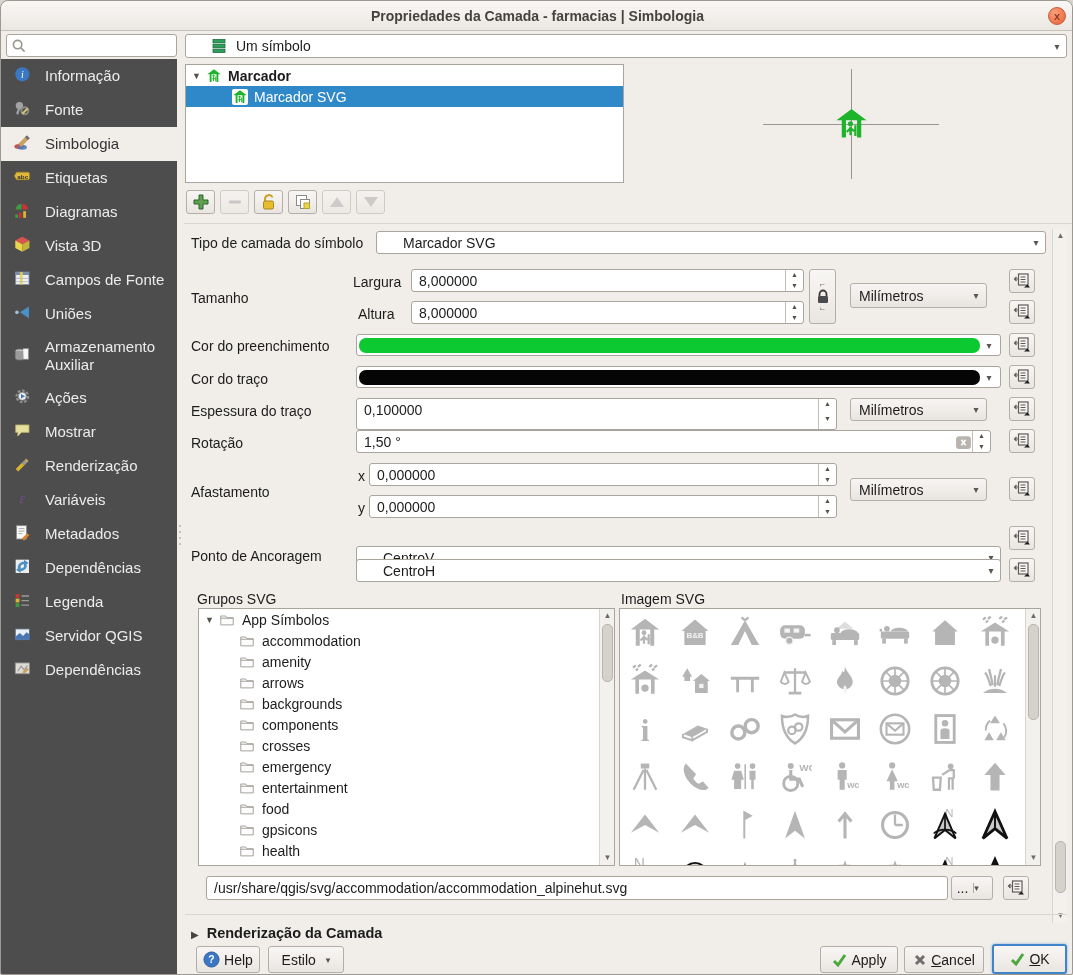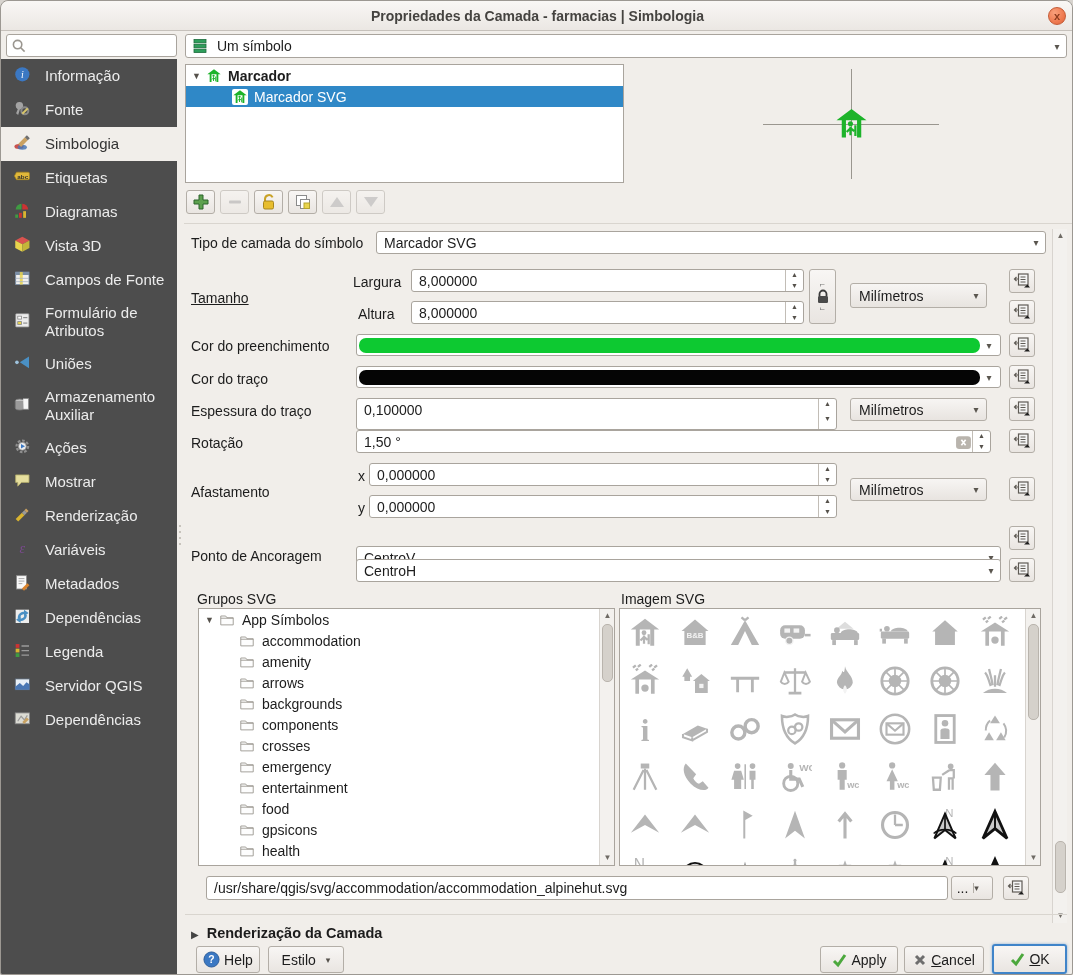--- a/index.html
+++ b/index.html
@@ -27,21 +27,21 @@
   .side-item.sel { background:#f1eeea; }
   .side-item.sel .lbl { color:#333; }
   .side-icon { width:22px; height:20px; margin-right:9px; flex:0 0 22px; }
   .side-icon svg { width:20px; height:20px; }
   .splitter-dots { left:176px; top:520px; width:6px; height:46px; }
   .splitter-dots i { display:block; width:2px; height:2px; background:#b9b4ad; border-radius:50%; margin:4px auto; }
 
   
   .input, .combo { background:#fff; border:1px solid #a9a49d; border-radius:3px;
                    font-size:14px; color:#1c1c1c; }
-  .combo { display:flex; align-items:center; }
+  .combo { display:flex; align-items:center;padding-left:19px; }
   .combo .txt { flex:1; padding-left:7px; white-space:nowrap; overflow:hidden; }
   .combo .arr { width:18px; text-align:center; color:#5a564f; font-size:10px; }
   .ucombo { background:linear-gradient(#f7f5f3,#e8e4e0); border:1px solid #b3aea7;
             border-radius:3px; display:flex; align-items:center; font-size:14px; color:#1c1c1c; }
   .ucombo .txt { flex:1; padding-left:8px; }
   .ucombo .arr { width:20px; text-align:center; color:#5a564f; font-size:10px; }
   .spin { background:#fff; border:1px solid #a9a49d; border-radius:3px; display:flex; }
   .spin .val { flex:1; padding:3px 0 0 7px; font-size:14px; color:#1c1c1c; white-space:nowrap; }
   .spin .btns { width:18px; border-left:1px solid #c2bdb6; display:flex; flex-direction:column; }
   .spin .btns div { flex:1; text-align:center; font-size:7px; color:#55514b; line-height:10px; }
@@ -151,29 +151,20 @@
         <span class="lbl">Vista 3D</span>
       </div>
       <div class="side-item">
         <span class="side-icon"><svg viewBox="0 0 24 24">
             <rect x="2" y="2.5" width="16" height="15" fill="#f0f0f0" stroke="#7a8ea6"></rect>
             <rect x="2" y="2.5" width="16" height="3.5" fill="#7a8ea6"></rect>
             <rect x="7" y="2.5" width="3.5" height="15" fill="#e8d44d" opacity=".85"></rect>
             <path d="M2 10 H18 M2 14 H18" stroke="#aab4c0"></path>
           </svg></span>
         <span class="lbl">Campos de Fonte</span>
-      </div>
-      <div class="side-item">
-        <span class="side-icon"><svg viewBox="0 0 24 24">
-            <rect x="2" y="2" width="16" height="16" rx="1" fill="#ececec" stroke="#8a8a8a"></rect>
-            <rect x="4.5" y="5" width="4.5" height="3.5" fill="#fff" stroke="#8a8a8a"></rect>
-            <rect x="4.5" y="11.5" width="4.5" height="3.5" fill="#e8d44d" stroke="#8a8a8a"></rect>
-            <path d="M11 6.8 H16 M11 13.3 H16" stroke="#666"></path>
-          </svg></span>
-        <span class="lbl">Formulário de<br>Atributos</span>
       </div>
       <div class="side-item">
         <span class="side-icon"><svg viewBox="0 0 24 24">
             <path d="M18 3 L7 10 L18 17 Z" fill="#4a90c4"></path>
             <circle cx="3.5" cy="10" r="2.2" fill="#9fc3dd"></circle>
           </svg></span>
         <span class="lbl">Uniões</span>
       </div>
       <div class="side-item">
         <span class="side-icon"><svg viewBox="0 0 24 24">
@@ -323,21 +314,21 @@
     </svg>
 
   <div class="abs sep" style="left:183px;top:222px;width:890px;"></div>
 
   <div class="abs flabel" style="left:190px;top:234px;">Tipo de camada do símbolo</div>
   <div class="abs combo" style="left:375px;top:230px;width:670px;height:23px;">
     <span class="txt">Marcador SVG</span>
     <span class="arr">▾</span>
   </div>
 
-  <div class="abs flabel" style="left:190px;top:289px;text-decoration:underline;">Tamanho</div>
+  <div class="abs flabel" style="left:190px;top:289px;">Tamanho</div>
   <div class="abs flabel" style="left:352px;top:273px;">Largura</div>
   <div class="abs spin" style="left:410px;top:268px;width:393px;height:23px;">
     <span class="val">8,000000</span>
     <span class="btns">
         <div>▲</div>
         <div>▼</div>
       </span>
   </div>
   <div class="abs flabel" style="left:357px;top:305px;">Altura</div>
   <div class="abs spin" style="left:410px;top:300px;width:393px;height:23px;">

